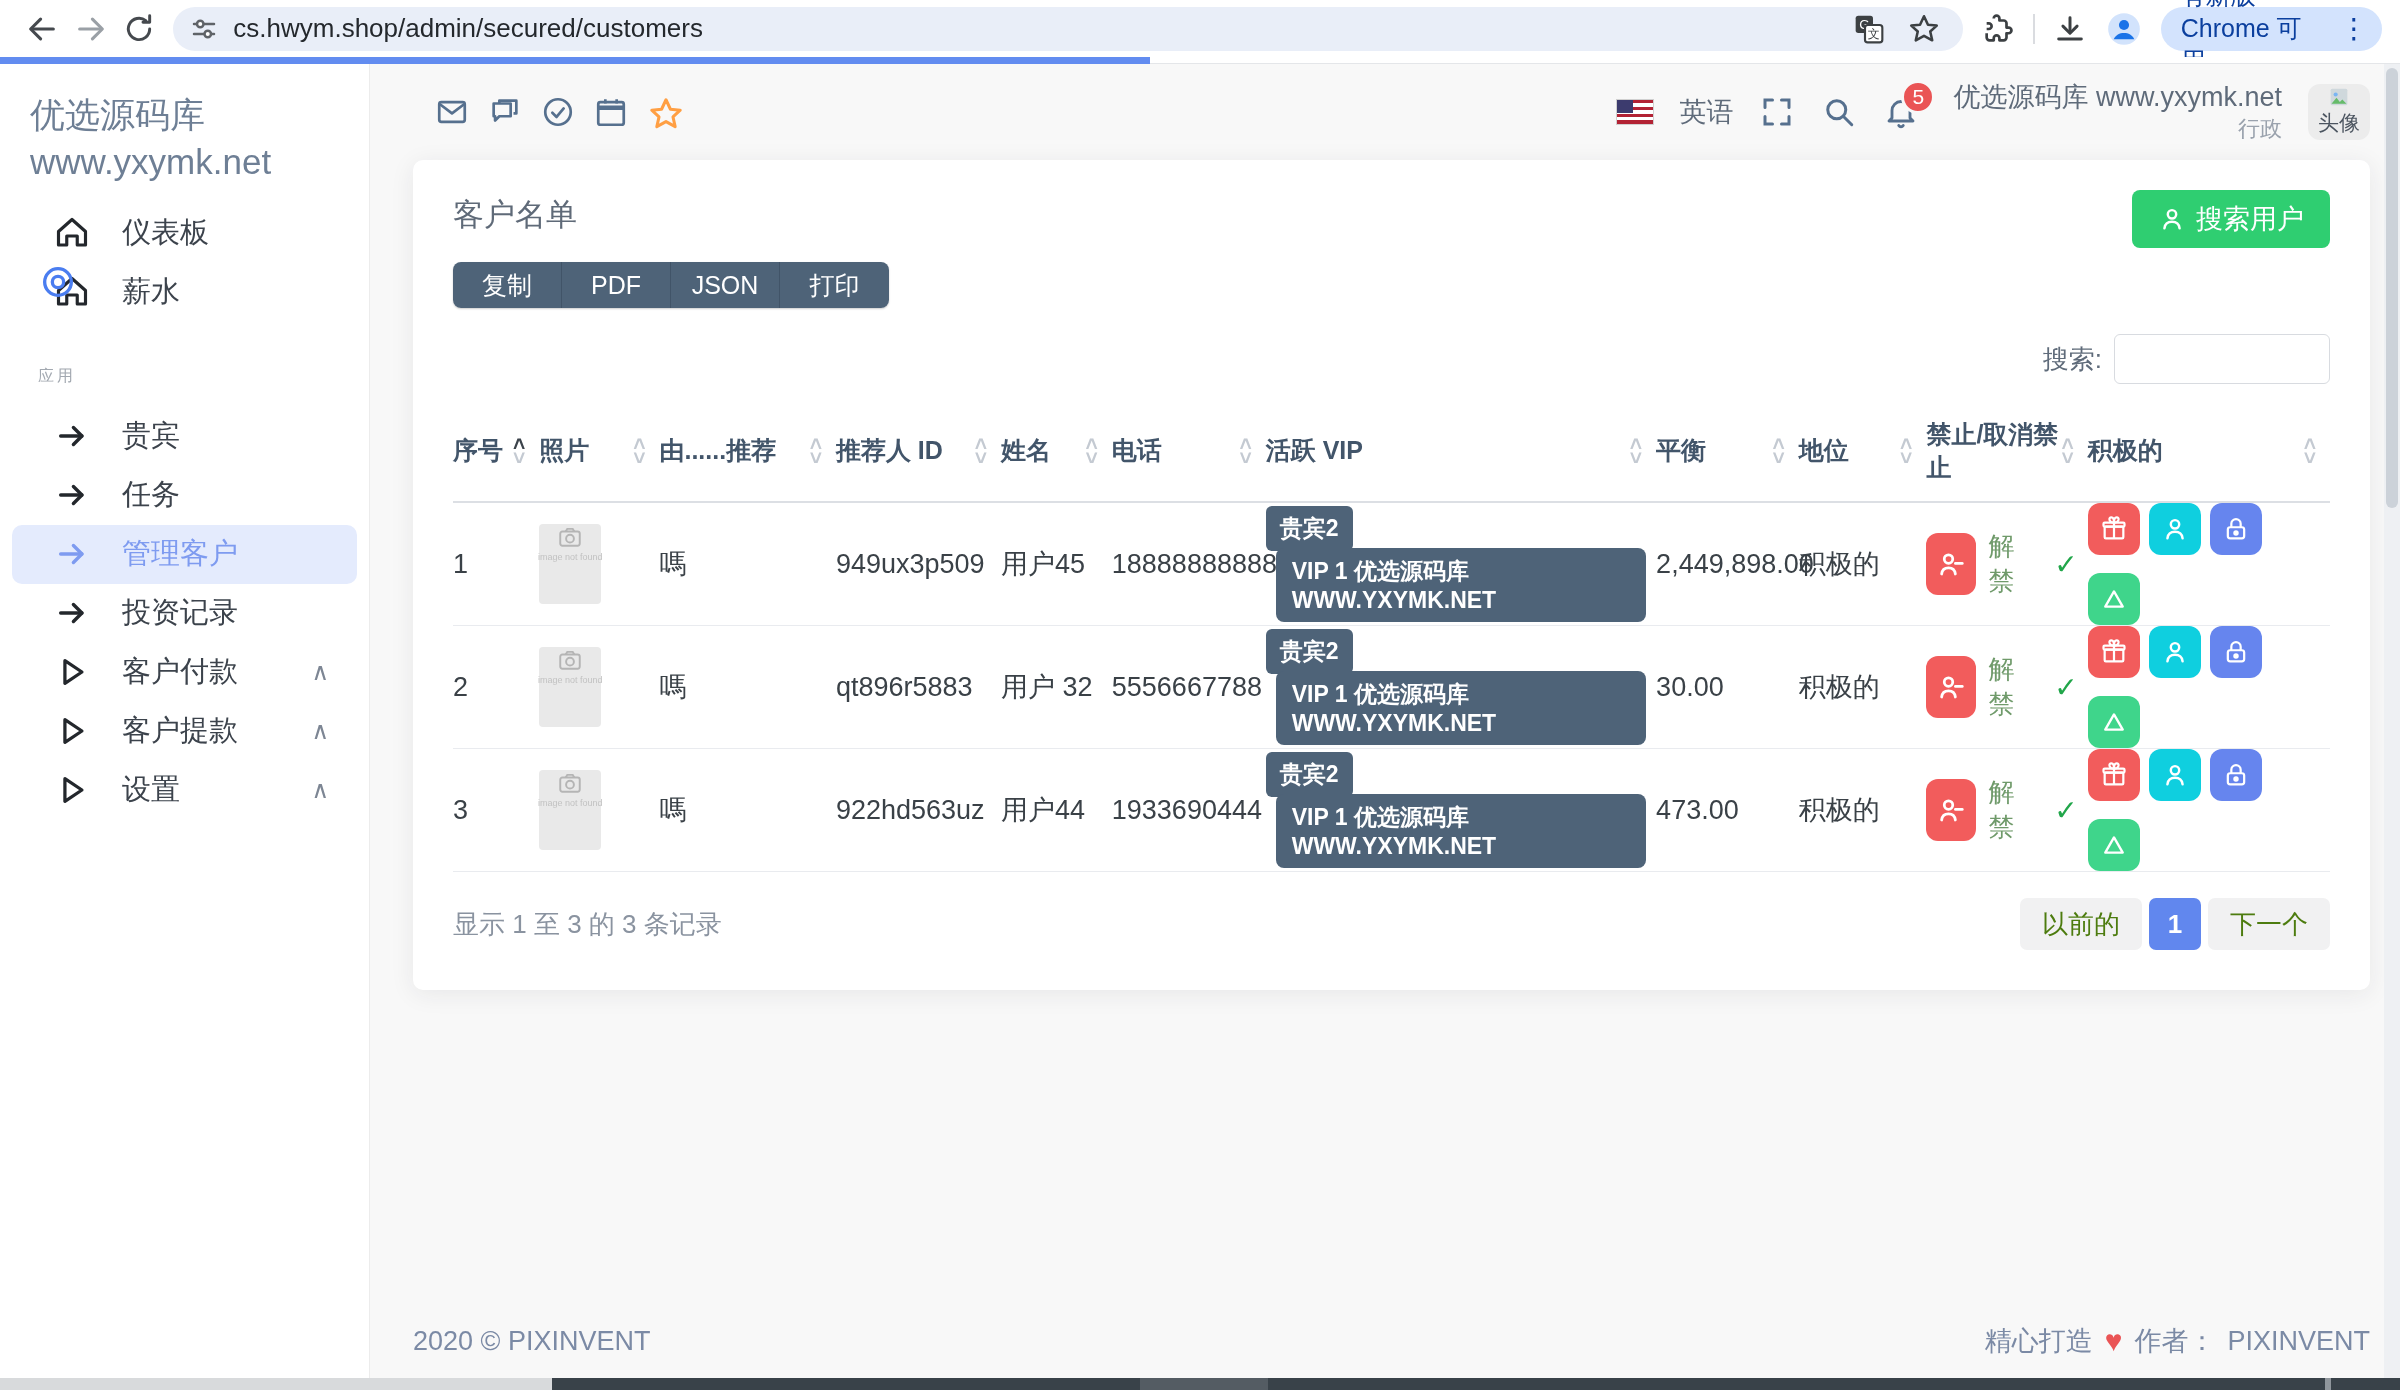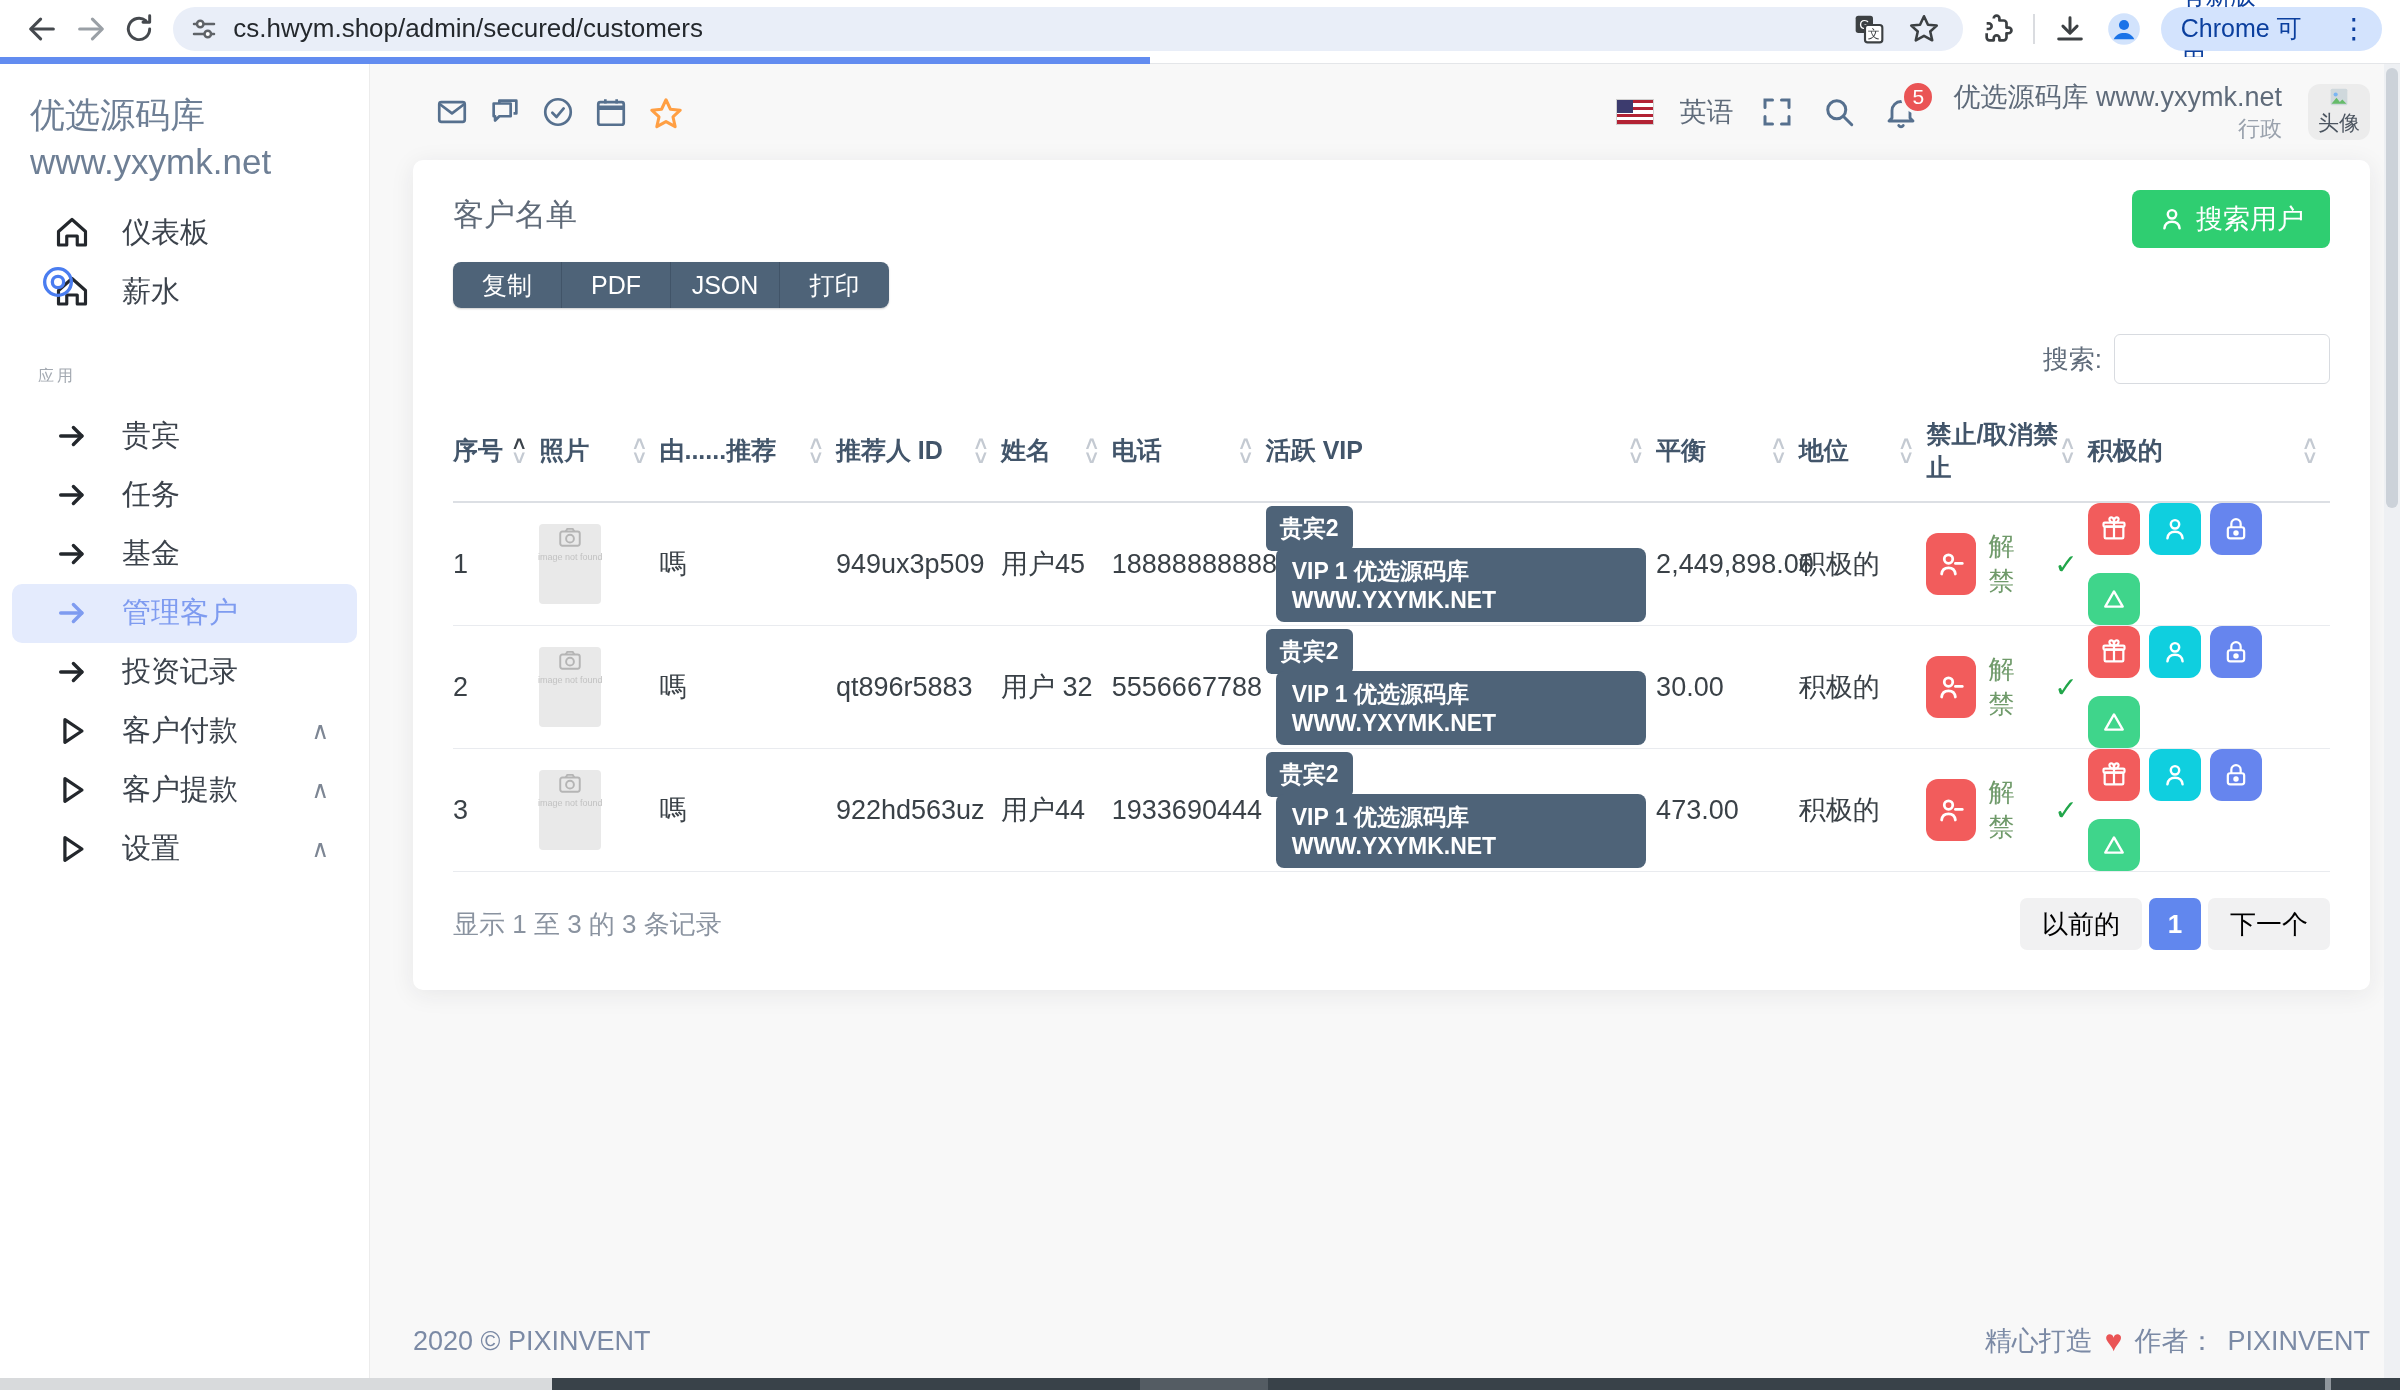--- a/index.html
+++ b/index.html
@@ -87,21 +87,21 @@
   .okcheck { color:#21a64a; font-size:28px; font-weight:700; margin-left:6px; }
   .actions { display:flex; flex-wrap:wrap; gap:9px; width:175px; align-content:center; }
   .act-btn { width:52px; height:52px; border:none; border-radius:12px; color:#fff; display:flex; align-items:center; justify-content:center; cursor:pointer; }
   .act-gift{ background:#f25c5c; } .act-user{ background:#0fcfdf; } .act-lock{ background:#6685ee; }
   .act-up{ background:#3fd58b; }
   .act-break { flex-basis:100%; height:0; }
 
   .tbl-foot { display:flex; align-items:center; justify-content:space-between; margin-top:26px; }
   .info { color:#8a93a0; font-size:26px; }
   .pager { display:flex; gap:7px; align-items:center; }
-  .pg-btn { height:52px; padding:0 22px; background:#f1f1f2; color:#000000; border:none; border-radius:7px; font-size:26px; cursor:pointer; }
+  .pg-btn { height:52px; padding:0 22px; background:#f1f1f2; color:#4d7c0f; border:none; border-radius:7px; font-size:26px; cursor:pointer; }
   .pg-num { width:52px; height:52px; background:#6187ee; color:#fff; border:none; border-radius:7px; font-size:26px; font-weight:700; cursor:pointer; }
 
   
   .foot { margin-top:auto; display:flex; align-items:center; justify-content:space-between; height:64px; color:#7b8aa5; font-size:27px; padding-bottom:10px; }
   .foot-right { display:flex; align-items:center; gap:12px; color:#7b8aa5; }
   .heart { color:#ea5455; font-size:30px; }
 
   
   .scrolltrack { position:absolute; right:0; top:64px; width:16px; height:1314px; background:#eef0f3; }
   .scrollthumb { position:absolute; right:2px; top:4px; width:12px; height:440px; background:#ccd2d9; border-radius:6px; }
@@ -235,29 +235,20 @@
         </div>
         <div class="nav-item">
           <span class="ic">
             <svg width="34" height="34" viewBox="0 0 24 24" fill="none" stroke="currentColor" stroke-width="2.4" stroke-linecap="round" stroke-linejoin="round">
                 <line x1="4" y1="12" x2="19" y2="12"></line>
                 <polyline points="13 6 19 12 13 18"></polyline>
               </svg>
           </span>
           <span class="lbl">任务</span>
         </div>
-        <div class="nav-item">
-          <span class="ic">
-            <svg width="34" height="34" viewBox="0 0 24 24" fill="none" stroke="currentColor" stroke-width="2.4" stroke-linecap="round" stroke-linejoin="round">
-                <line x1="4" y1="12" x2="19" y2="12"></line>
-                <polyline points="13 6 19 12 13 18"></polyline>
-              </svg>
-          </span>
-          <span class="lbl">基金</span>
-        </div>
         <div class="nav-item active">
           <span class="ic">
             <svg width="34" height="34" viewBox="0 0 24 24" fill="none" stroke="currentColor" stroke-width="2.4" stroke-linecap="round" stroke-linejoin="round">
                 <line x1="4" y1="12" x2="19" y2="12"></line>
                 <polyline points="13 6 19 12 13 18"></polyline>
               </svg>
           </span>
           <span class="lbl">管理客户</span>
         </div>
         <div class="nav-item">

